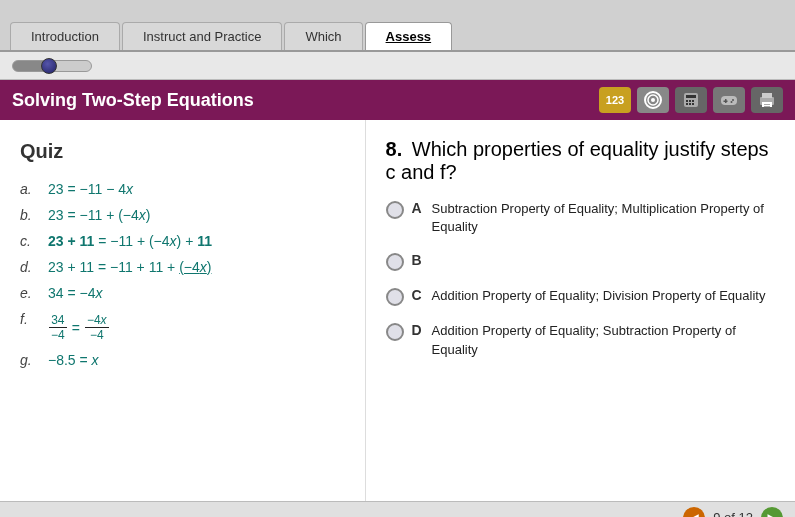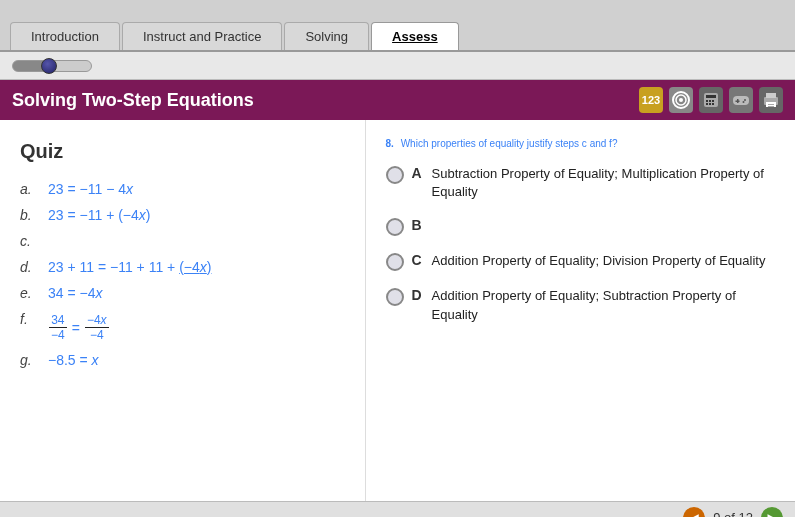--- a/index.html
+++ b/index.html
@@ -84,21 +84,21 @@
       color: #fff;
       font-size: 18px;
       font-weight: bold;
     }
     .header-icons {
       display: flex;
       gap: 6px;
       align-items: center;
     }
     .icon-box {
-      width: 24px;
+      width: 32px;
       height: 26px;
       background: #d4a017;
       border-radius: 4px;
       display: flex;
       align-items: center;
       justify-content: center;
       font-size: 14px;
       cursor: pointer;
     }
 
@@ -133,32 +133,32 @@
       font-size: 14px;
     }
     .step-label {
       width: 28px;
       color: #444;
       font-style: italic;
       flex-shrink: 0;
     }
     .step-eq {
       font-size: 14px;
-      color: #3b82f6;
+      color: #0f766e;
     }
 
     
     .right-panel {
       flex: 1.2;
       padding: 18px 20px 10px 20px;
     }
     .question-header {
-      font-size: 10px;
+      font-size: 20px;
       margin-bottom: 16px;
-      color: #3b82f6;
+      color: #000000;
     }
     .question-num {
       font-weight: bold;
       margin-right: 4px;
     }
     .options-list {
       list-style: none;
       padding: 0;
     }
     .option-item {
@@ -236,21 +236,21 @@
 <body>
 
 <div class="tab-bar">
   <div class="tab">
     <span>Introduction</span>
   </div>
   <div class="tab">
     <span>Instruct and Practice</span>
   </div>
   <div class="tab">
-    <span>Solving</span>
+    <span>Which</span>
   </div>
   <div class="tab active">
     <span>Assess</span>
   </div>
 </div>
 
 <div class="slider-bar">
   <div class="slider-track">
     <div class="slider-thumb"></div>
   </div>
@@ -309,20 +309,21 @@
       <li class="step-item">
         <span class="step-label">a.</span>
         <span class="step-eq">23 = −11 − 4<em>x</em></span>
       </li>
       <li class="step-item">
         <span class="step-label">b.</span>
         <span class="step-eq">23 = −11 + (−4<em>x</em>)</span>
       </li>
       <li class="step-item">
         <span class="step-label">c.</span>
+        <span class="step-eq"><strong>23 + 11</strong> = −11 + (−4<em>x</em>) + <strong>11</strong></span>
       </li>
       <li class="step-item">
         <span class="step-label">d.</span>
         <span class="step-eq">23 + 11 = −11 + 11 + <span style="text-decoration:underline">(−4<em>x</em>)</span></span>
       </li>
       <li class="step-item">
         <span class="step-label">e.</span>
         <span class="step-eq">34 = −4<em>x</em></span>
       </li>
       <li class="step-item">

